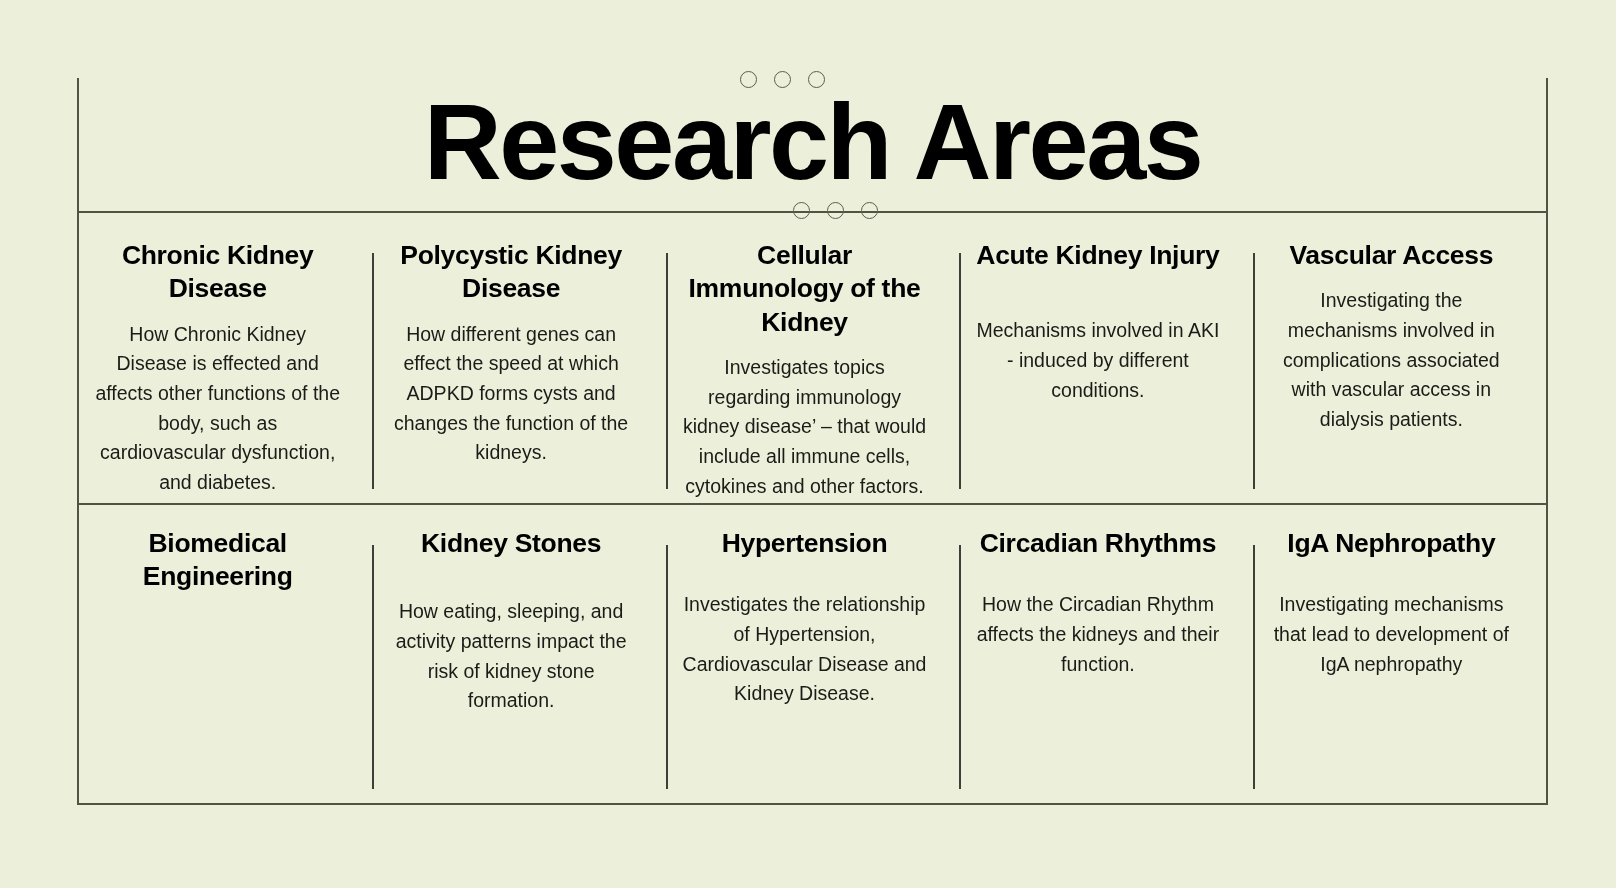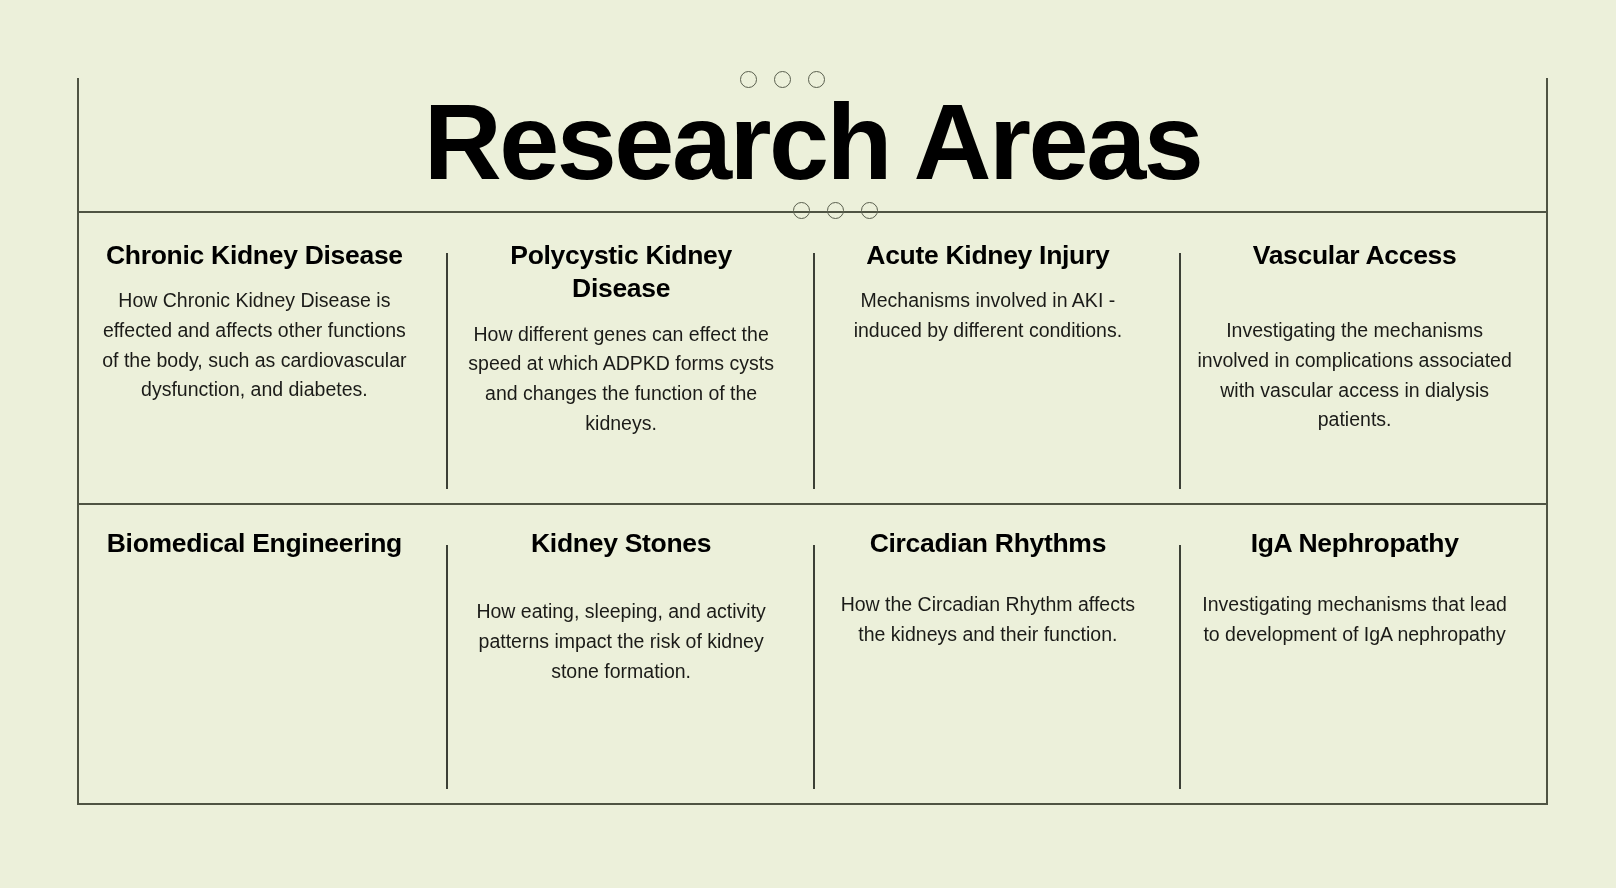--- a/index.html
+++ b/index.html
@@ -160,38 +160,46 @@
   <div class="grid-row row-1">
     <div class="card">
       <h2 class="card-title">Chronic Kidney Disease</h2>
       <p class="card-body">How Chronic Kidney Disease is effected and affects other functions of the body, such as cardiovascular dysfunction, and diabetes.</p>
     </div>
     <div class="card">
       <h2 class="card-title">Polycystic Kidney Disease</h2>
       <p class="card-body">How different genes can effect the speed at which ADPKD forms cysts and changes the function of the kidneys.</p>
     </div>
     <div class="card">
+      <h2 class="card-title">Cellular Immunology of the Kidney</h2>
+      <p class="card-body">Investigates topics regarding immunology kidney disease’ – that would include all immune cells, cytokines and other factors.</p>
+    </div>
+    <div class="card">
       <h2 class="card-title">Acute Kidney Injury</h2>
       <p class="card-body">Mechanisms involved in AKI - induced by different conditions.</p>
     </div>
     <div class="card">
       <h2 class="card-title">Vascular Access</h2>
       <p class="card-body">Investigating the mechanisms involved in complications associated with vascular access in dialysis patients.</p>
     </div>
   </div>
 
   <div class="grid-row row-2">
     <div class="card">
       <h2 class="card-title">Biomedical Engineering</h2>
     </div>
     <div class="card">
       <h2 class="card-title">Kidney Stones</h2>
       <p class="card-body">How eating, sleeping, and activity patterns impact the risk of kidney stone formation.</p>
     </div>
     <div class="card">
+      <h2 class="card-title">Hypertension</h2>
+      <p class="card-body">Investigates the relationship of Hypertension, Cardiovascular Disease and Kidney Disease.</p>
+    </div>
+    <div class="card">
       <h2 class="card-title">Circadian Rhythms</h2>
       <p class="card-body">How the Circadian Rhythm affects the kidneys and their function.</p>
     </div>
     <div class="card">
       <h2 class="card-title">IgA Nephropathy</h2>
       <p class="card-body">Investigating mechanisms that lead to development of IgA nephropathy</p>
     </div>
   </div>
 
 </div>

